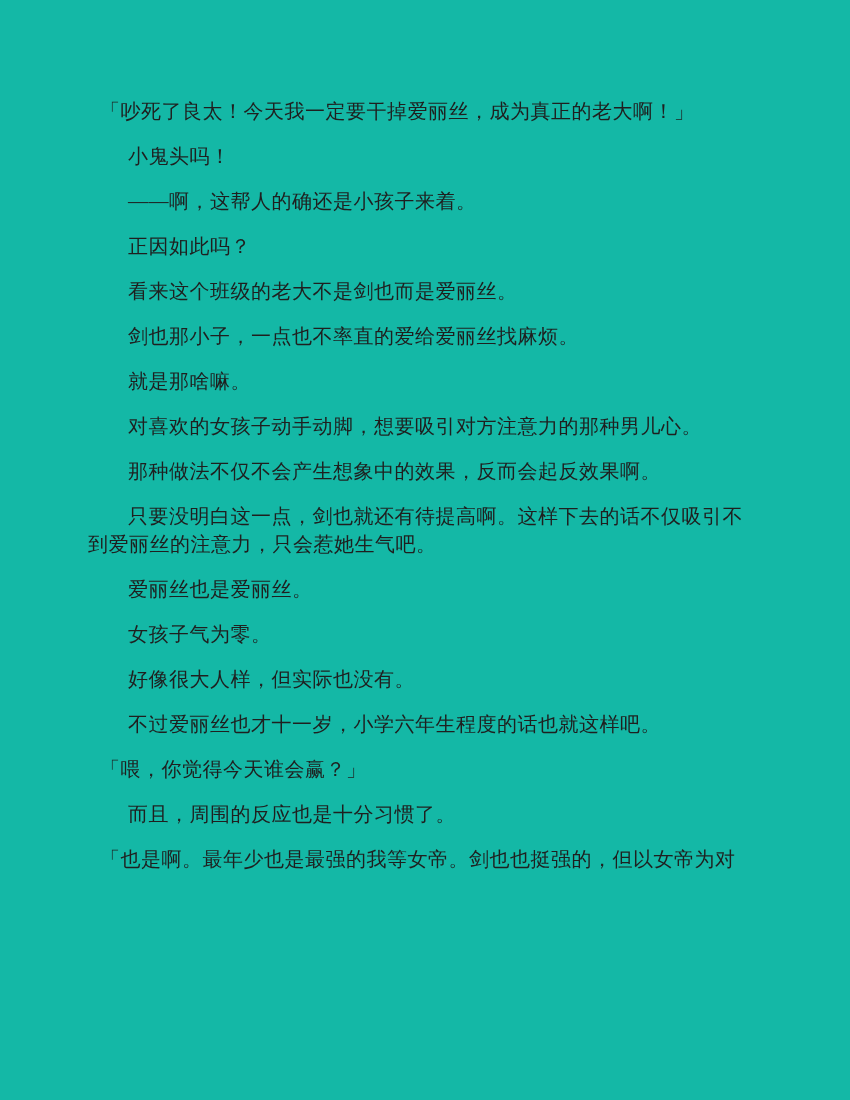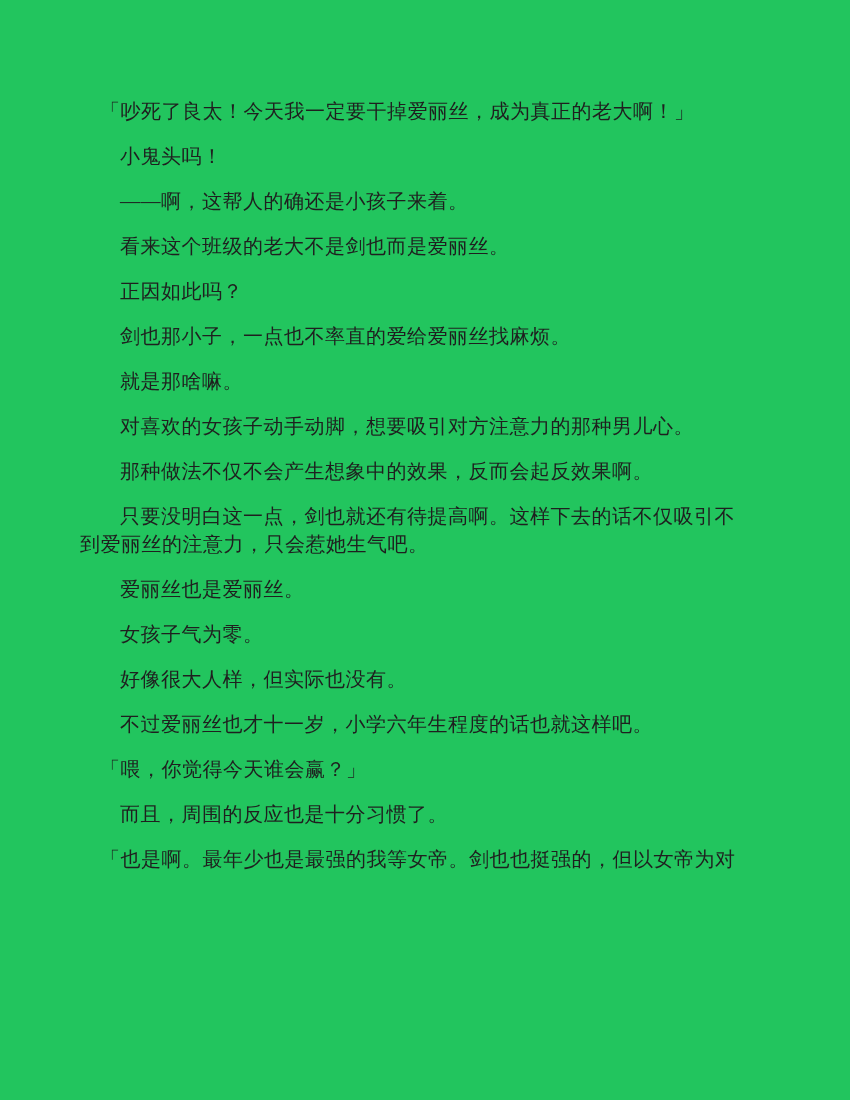--- a/index.html
+++ b/index.html
@@ -10,54 +10,55 @@
   body {
     width: 850px;
     height: 1100px;
     position: relative;
     overflow: hidden;
     font-family: "Liberation Serif", "DejaVu Serif", serif;
   }
   .doc-page {
     position: absolute;
     inset: 0;
-    background: #22c55e;
+    background: #14b8a6;
   }
   .text-column {
     position: absolute;
     left: 80px;
     top: 97px;
     width: 672px;
     color: #1f1f1f;
   }
   p.para {
     margin: 0 0 17px 0;
     font-size: 20px;
     line-height: 28px;
     letter-spacing: 0.5px;
     text-align: left;
     word-break: break-all;
   }
   p.para.narration {
     text-indent: 2em;
+    margin-left: 8px;
   }
   p.para.dialogue {
     text-indent: 1em;
   }
 </style>
 </head>
 <body style="background: rgb(255, 255, 255);">
 
 <div class="doc-page">
   <div class="text-column" id="text-column" style="color: rgb(31, 31, 31);">
       <p class="para dialogue">「吵死了良太！今天我一定要干掉爱丽丝，成为真正的老大啊！」</p>
       <p class="para narration">小鬼头吗！</p>
       <p class="para narration">——啊，这帮人的确还是小孩子来着。</p>
+      <p class="para narration">正因如此吗？</p>
       <p class="para narration">看来这个班级的老大不是剑也而是爱丽丝。</p>
-      <p class="para narration">正因如此吗？</p>
       <p class="para narration">剑也那小子，一点也不率直的爱给爱丽丝找麻烦。</p>
       <p class="para narration">就是那啥嘛。</p>
       <p class="para narration">对喜欢的女孩子动手动脚，想要吸引对方注意力的那种男儿心。</p>
       <p class="para narration">那种做法不仅不会产生想象中的效果，反而会起反效果啊。</p>
       <p class="para narration">只要没明白这一点，剑也就还有待提高啊。这样下去的话不仅吸引不到爱丽丝的注意力，只会惹她生气吧。</p>
       <p class="para narration">爱丽丝也是爱丽丝。</p>
       <p class="para narration">女孩子气为零。</p>
       <p class="para narration">好像很大人样，但实际也没有。</p>
       <p class="para narration">不过爱丽丝也才十一岁，小学六年生程度的话也就这样吧。</p>
       <p class="para dialogue">「喂，你觉得今天谁会赢？」</p>

